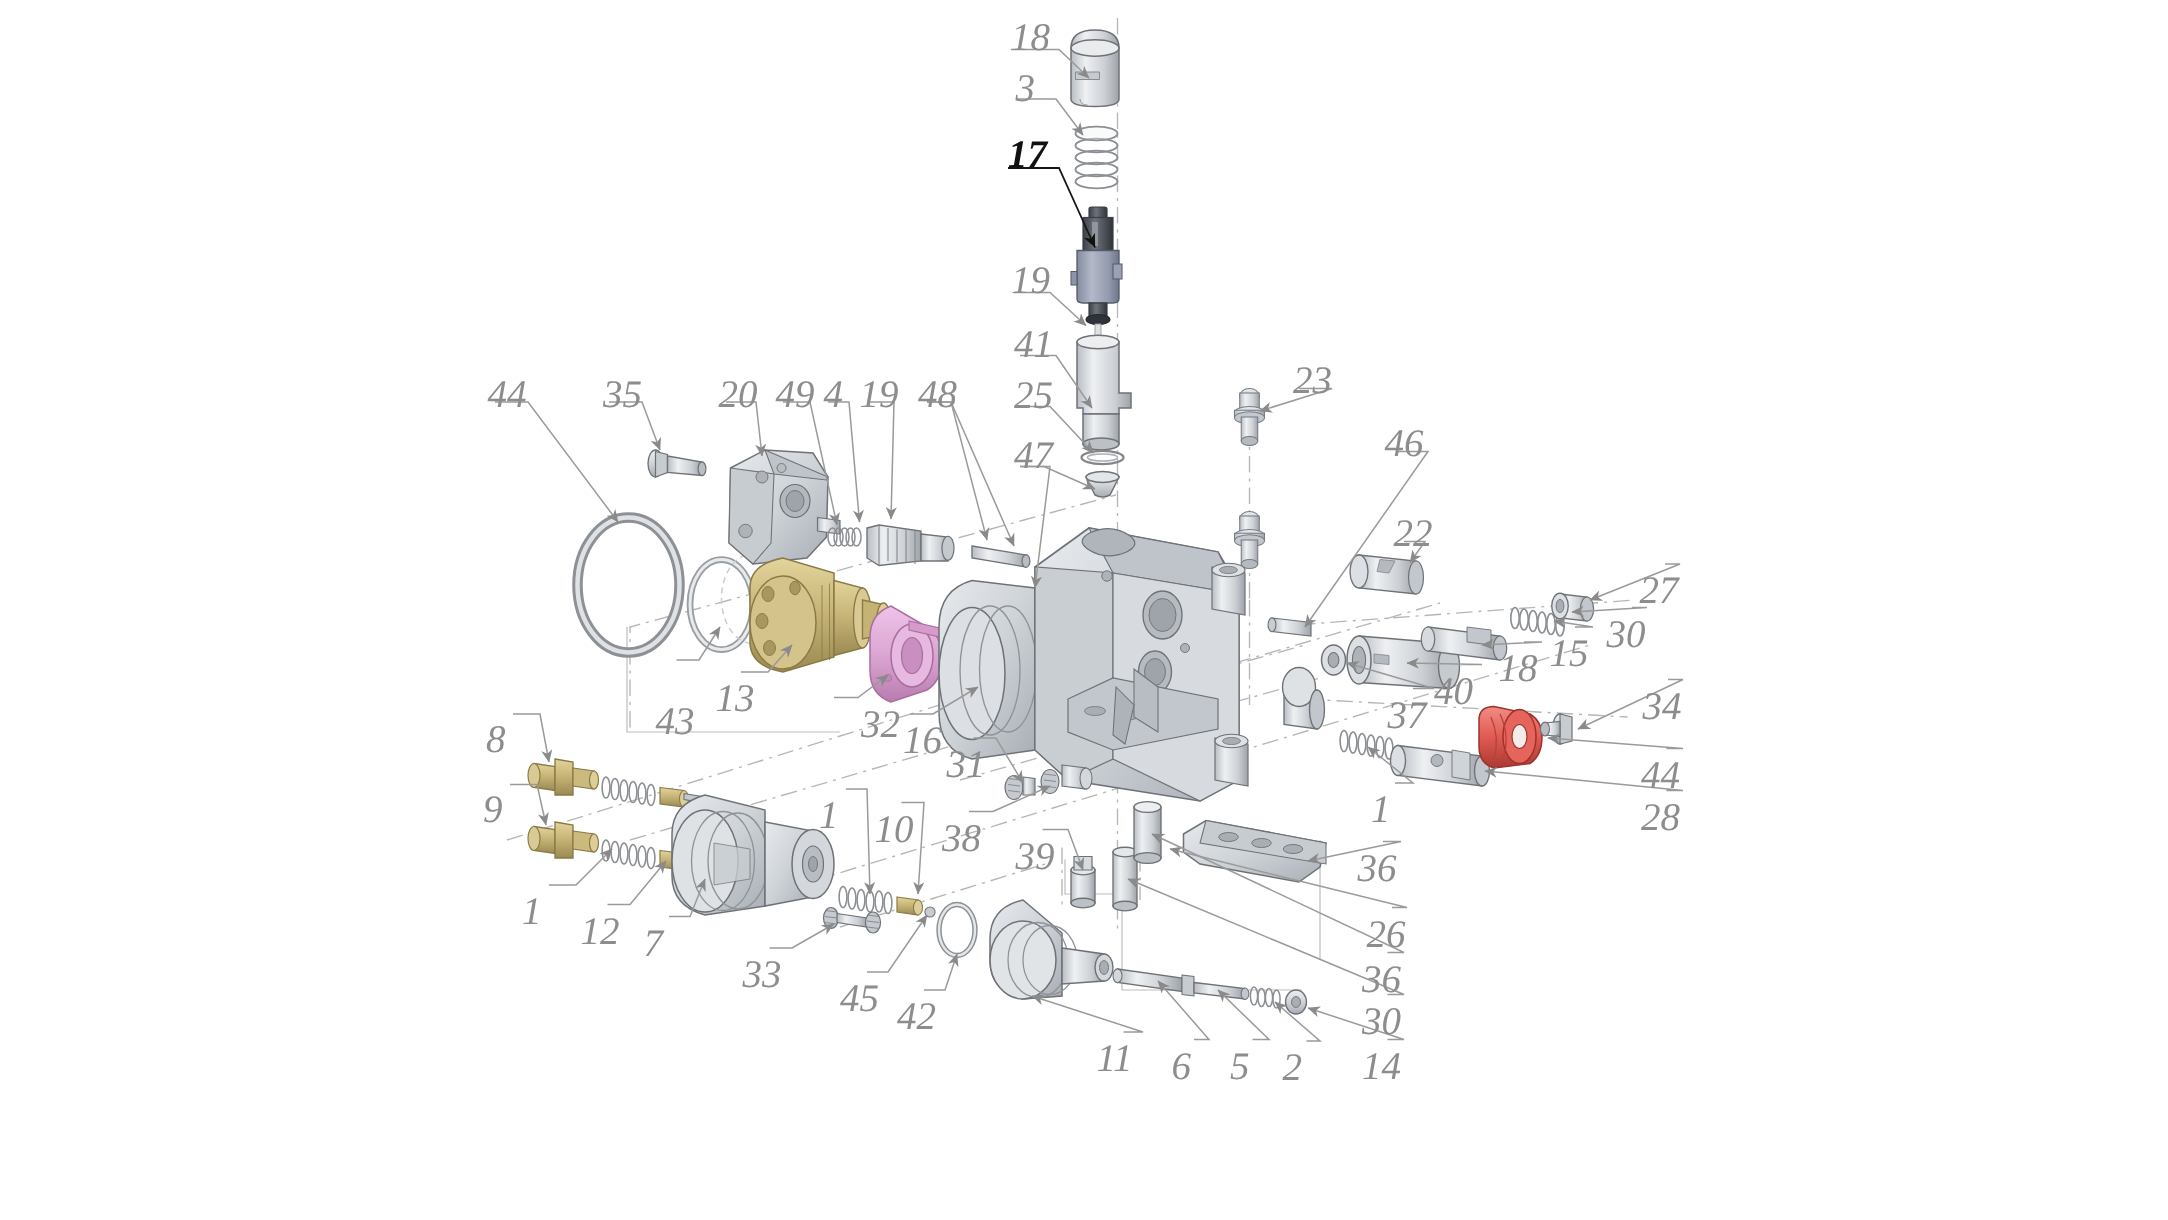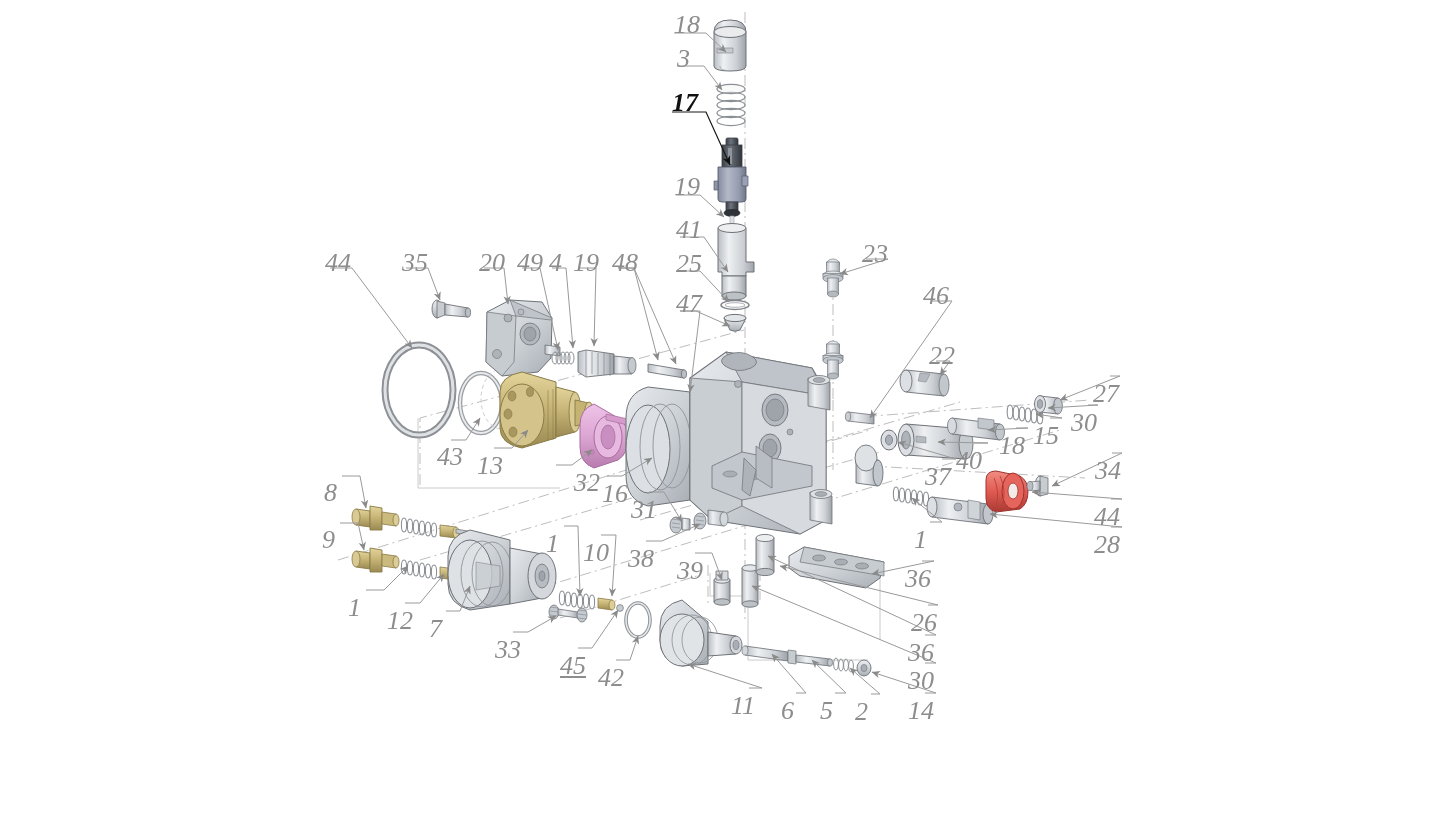--- a/index.html
+++ b/index.html
@@ -614,33 +614,33 @@
       <div class="callout" style="left: 612px; top: 250px;">48</div>
       <div class="callout" style="left: 1093px; top: 381px;">27</div>
       <div class="callout" style="left: 1071px; top: 410px;">30</div>
       <div class="callout" style="left: 1033px; top: 423px;">15</div>
       <div class="callout" style="left: 999px; top: 433px;">18</div>
       <div class="callout" style="left: 956px; top: 448px;">40</div>
       <div class="callout" style="left: 925px; top: 464px;">37</div>
       <div class="callout" style="left: 1095px; top: 458px;">34</div>
       <div class="callout" style="left: 1094px; top: 504px;">44</div>
       <div class="callout" style="left: 1094px; top: 532px;">28</div>
-      <div class="callout" style="left: 437px; top: 444px;">43</div>
+      <div class="callout" style="left: 437px; top: 468px;">43</div>
       <div class="callout" style="left: 477px; top: 453px;">13</div>
       <div class="callout" style="left: 538px; top: 470px; margin-left: 36px;">32</div>
       <div class="callout" style="left: 602px; top: 481px;">16</div>
       <div class="callout" style="left: 631px; top: 497px;">31</div>
       <div class="callout" style="left: 914px; top: 527px;">1</div>
       <div class="callout" style="left: 324px; top: 480px;">8</div>
       <div class="callout" style="left: 322px; top: 527px;">9</div>
       <div class="callout" style="left: 348px; top: 595px;">1</div>
       <div class="callout" style="left: 387px; top: 608px;">12</div>
       <div class="callout" style="left: 429px; top: 616px;">7</div>
       <div class="callout" style="left: 495px; top: 637px;">33</div>
-      <div class="callout" style="left: 560px; top: 653px; text-decoration: underline;">45</div>
+      <div class="callout" style="left: 560px; top: 653px;">45</div>
       <div class="callout" style="left: 598px; top: 665px;">42</div>
       <div class="callout" style="left: 546px; top: 531px;">1</div>
       <div class="callout" style="left: 583px; top: 540px;">10</div>
       <div class="callout" style="left: 628px; top: 546px;">38</div>
       <div class="callout" style="left: 677px; top: 558px; text-align: right;">39</div>
       <div class="callout" style="left: 731px; top: 693px;">11</div>
       <div class="callout" style="left: 781px; top: 698px;">6</div>
       <div class="callout" style="left: 820px; top: 698px;">5</div>
       <div class="callout" style="left: 855px; top: 699px;">2</div>
       <div class="callout" style="left: 905px; top: 566px;">36</div>

